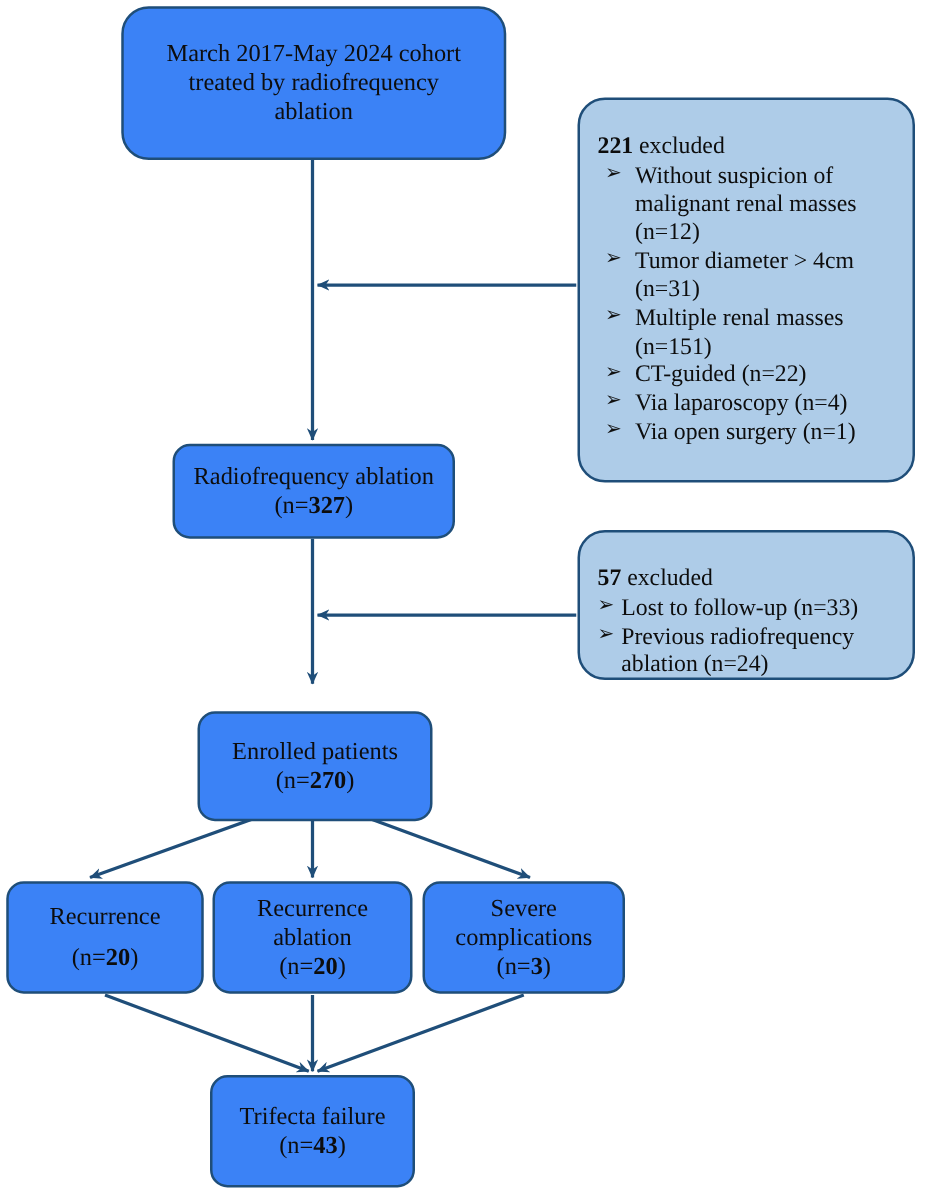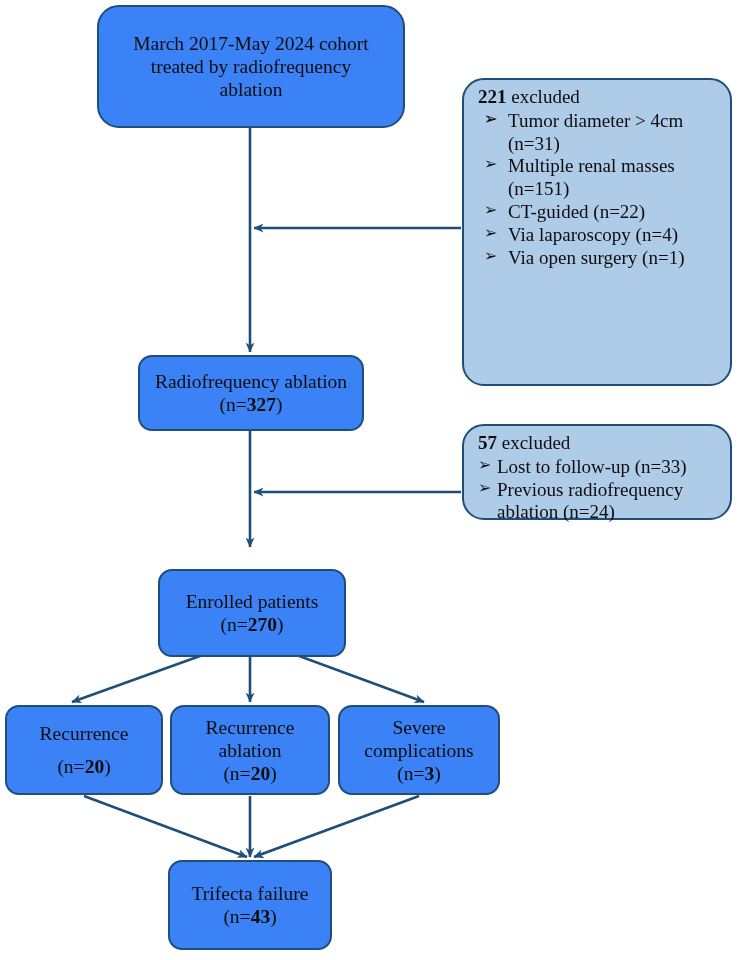--- a/index.html
+++ b/index.html
@@ -58,24 +58,24 @@
   
   .excl {
     position: absolute;
     box-sizing: border-box;
     background: #aecce8;
     border: 2.2px solid #1f4e79;
     border-radius: 22px;
     text-align: left;
     font-size: 19px;
     line-height: 1.2;
-    padding: 6px 10px 10px 14px;
+    padding: 26px 10px 10px 14px;
   }
   #excl-1 { left: 462px; top: 78px;  width: 270px; height: 308px; }
-  #excl-2 { left: 462px; top: 424px; width: 270px; height: 96px; }
+  #excl-2 { left: 462px; top: 424px; width: 270px; height: 120px; }
 
   .excl-head { font-size: 19px; margin-bottom: 1px; white-space: pre; }
   .excl-head b { font-weight: bold; }
 
   .excl-list { list-style: none; margin: 0; padding: 0; }
   .excl-list li {
     position: relative;
     padding-left: 30px;
     margin: 0 0 0 0;
     white-space: pre-line;
@@ -156,21 +156,23 @@
     </div>
 
   <div class="node" id="node-trifecta">
       <span class="line">Trifecta failure</span>
       <span class="line">(n=<b>43</b>)</span>
     </div>
 
   <div class="excl" id="excl-1">
     <div class="excl-head"><b>221</b> excluded</div>
     <ul class="excl-list">
-        <li><span class="bullet">➢</span></li>
+        <li><span class="bullet">➢</span><span>Without suspicion of
+malignant renal masses
+(n=12)</span></li>
         <li><span class="bullet">➢</span><span>Tumor diameter &gt; 4cm
 (n=31)</span></li>
         <li><span class="bullet">➢</span><span>Multiple renal masses
 (n=151)</span></li>
         <li><span class="bullet">➢</span><span>CT-guided (n=22)</span></li>
         <li><span class="bullet">➢</span><span>Via laparoscopy (n=4)</span></li>
         <li><span class="bullet">➢</span><span>Via open surgery (n=1)</span></li>
       </ul>
   </div>
 

